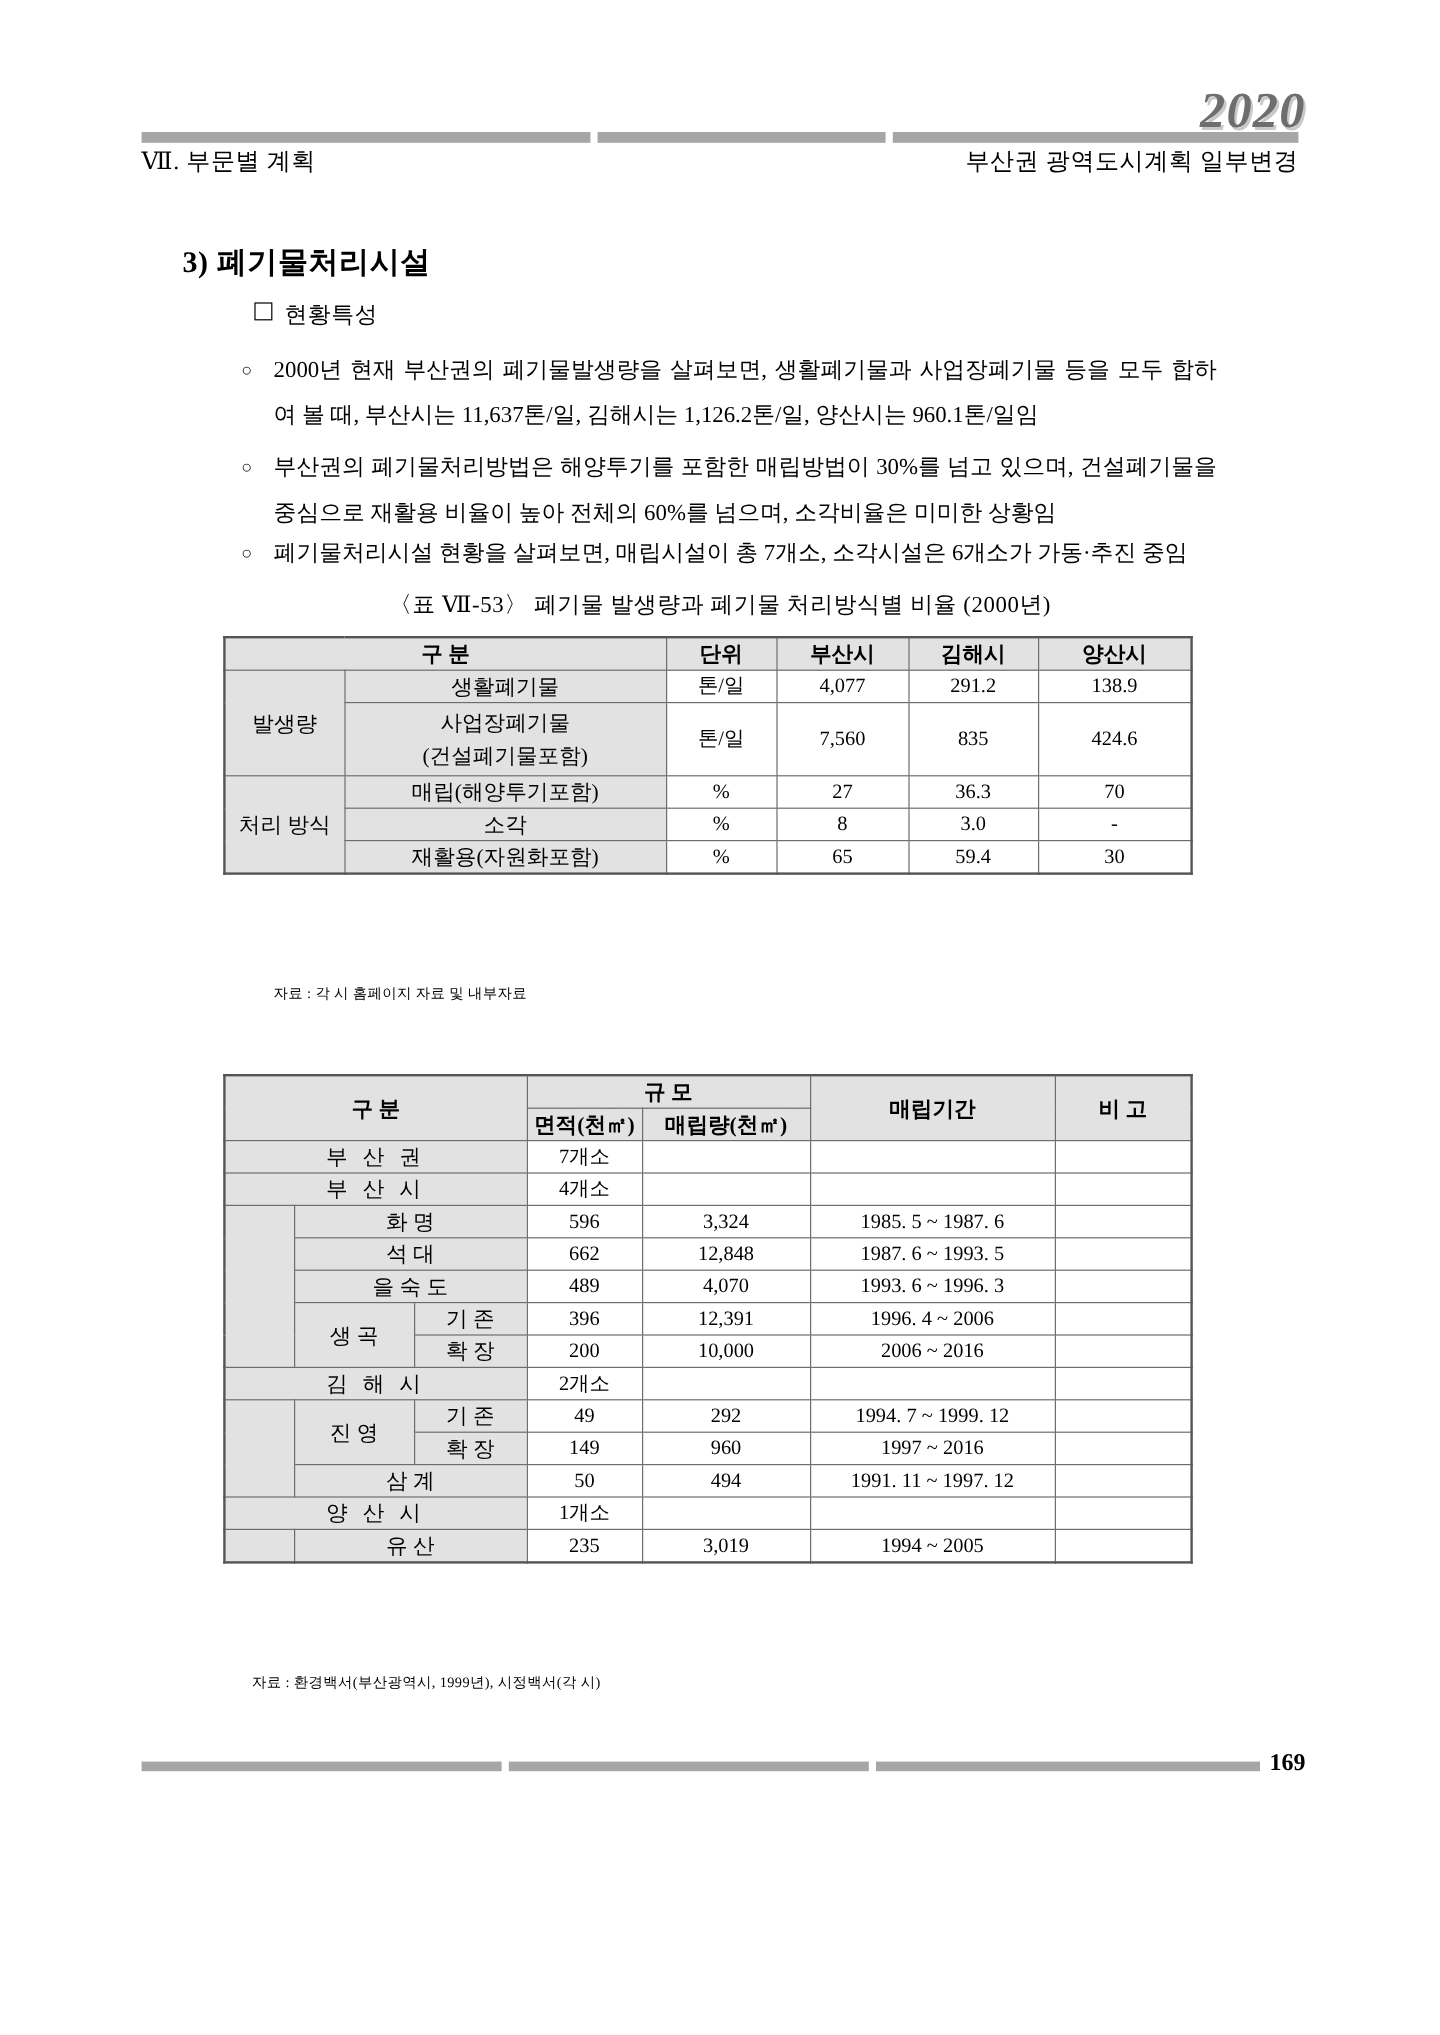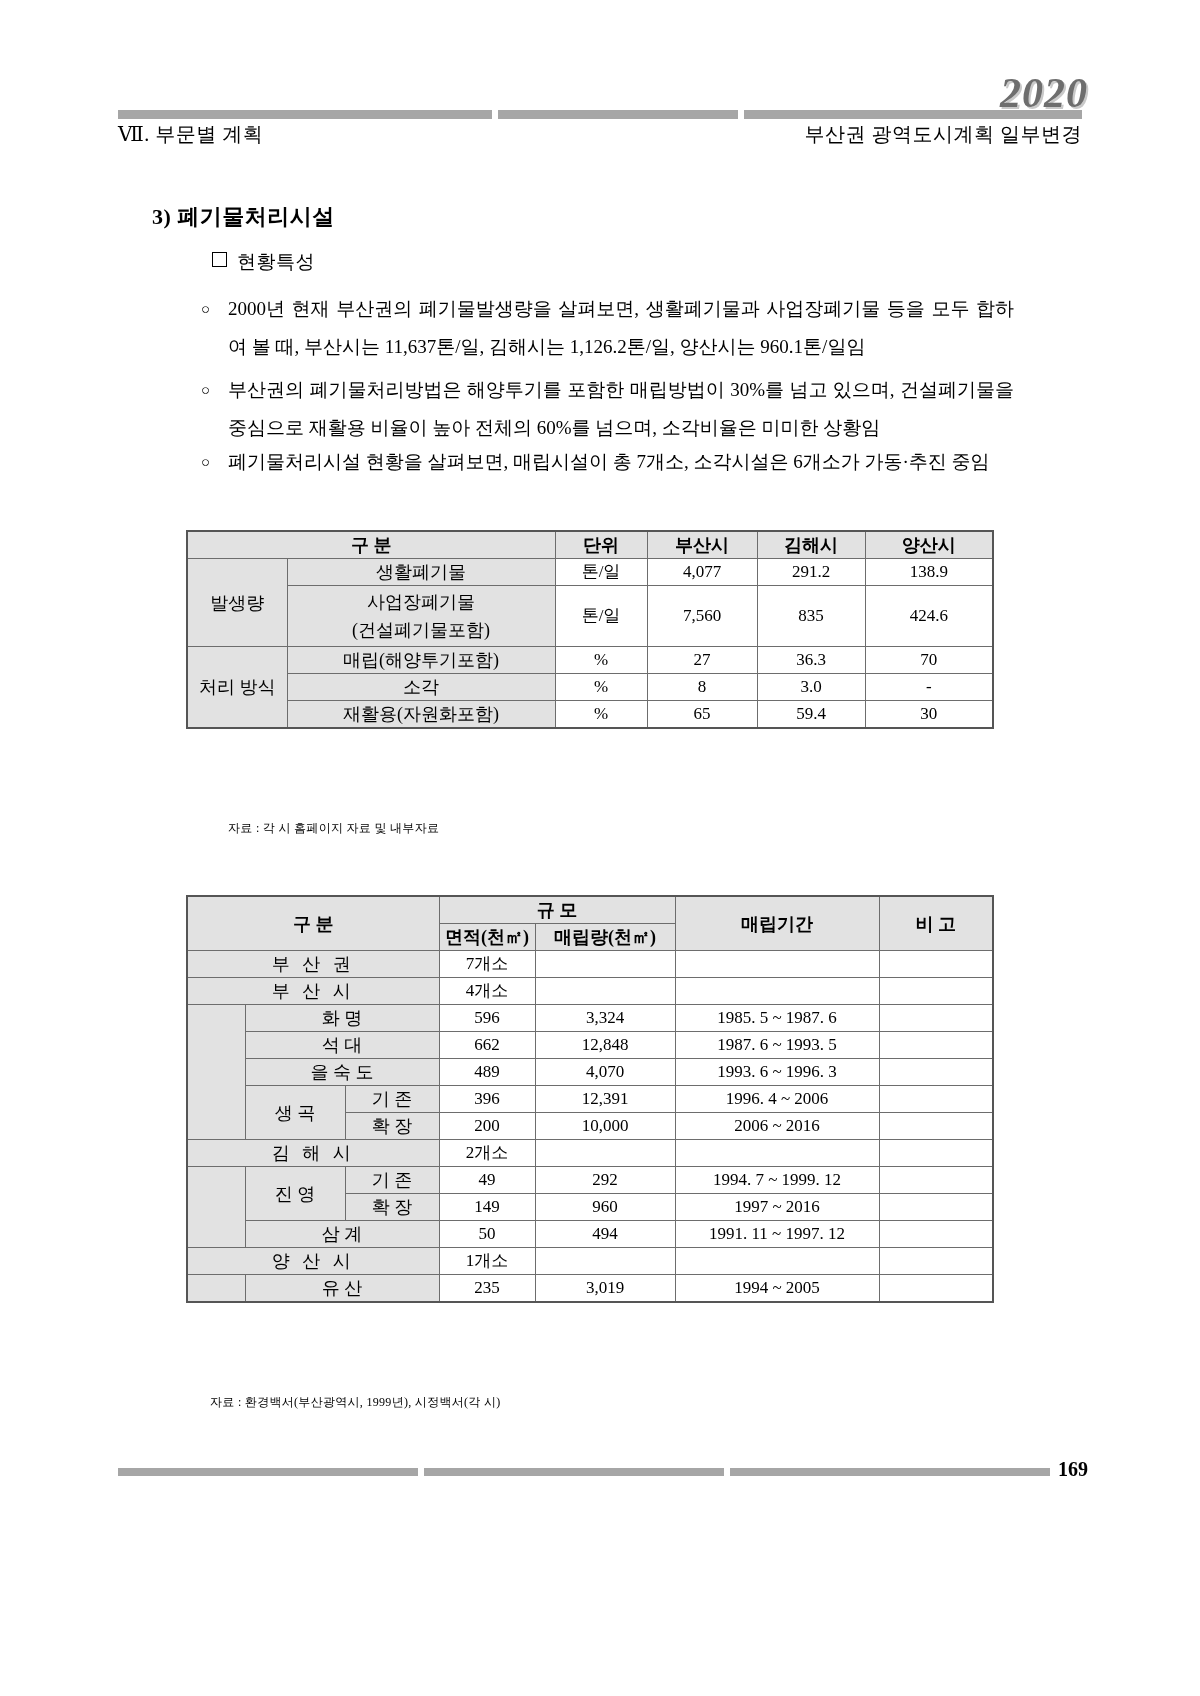--- a/index.html
+++ b/index.html
@@ -67,21 +67,21 @@
     letter-spacing: 0.5px;
   }
   .header-left { white-space: nowrap; }
   .header-right { white-space: nowrap; }
 
   
   .section-title {
     position: absolute;
     top: 202px;
     left: 152px;
-    font-size: 22px;
+    font-size: 25px;
     font-weight: bold;
     letter-spacing: 0.5px;
   }
   .sub-head {
     position: absolute;
     top: 249px;
     left: 188px;
     font-size: 19px;
     letter-spacing: 0.5px;
     margin-left: 24px;
@@ -236,20 +236,21 @@
   <div class="bullet" id="bullet2">
     <span class="dot">○</span>
     <span class="txt">부산권의 폐기물처리방법은 해양투기를 포함한 매립방법이 30%를 넘고 있으며, 건설폐기물을 중심으로 재활용 비율이 높아 전체의 60%를 넘으며, 소각비율은 미미한 상황임</span>
   </div>
 
   <div class="bullet" id="bullet3">
     <span class="dot">○</span>
     <span class="txt">폐기물처리시설 현황을 살펴보면, 매립시설이 총 7개소, 소각시설은 6개소가 가동·추진 중임</span>
   </div>
 
+  <div class="table-caption" id="cap1">〈표 Ⅶ-53〉 폐기물 발생량과 폐기물 처리방식별 비율 (2000년)</div>
 
   <table class="doc-table outer" id="table1">
     <colgroup>
       <col style="width:100px">
       <col style="width:268px">
       <col style="width:92px">
       <col style="width:110px">
       <col style="width:108px">
       <col style="width:128px">
     </colgroup>

